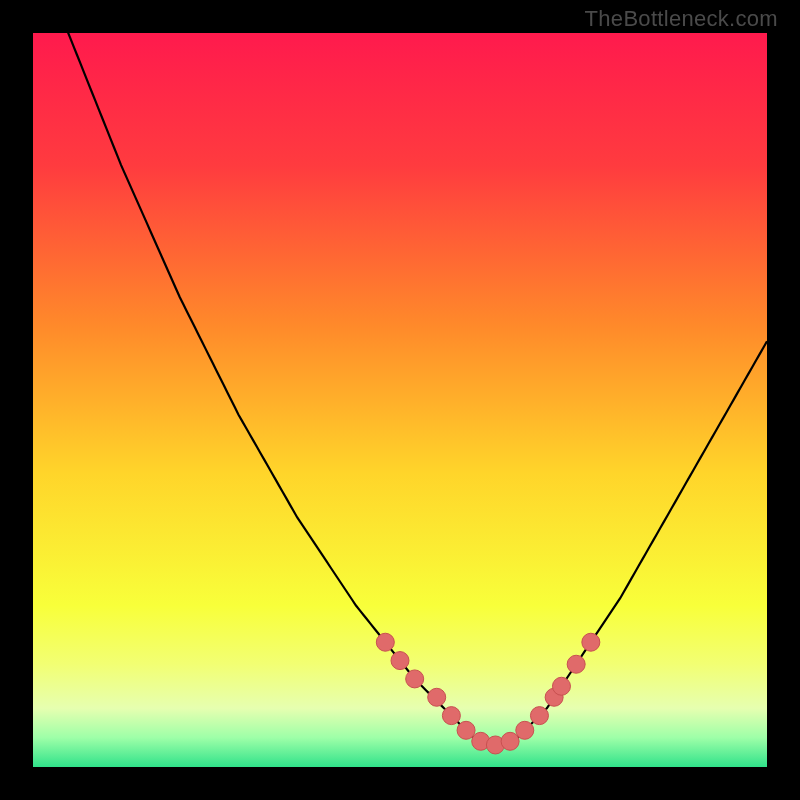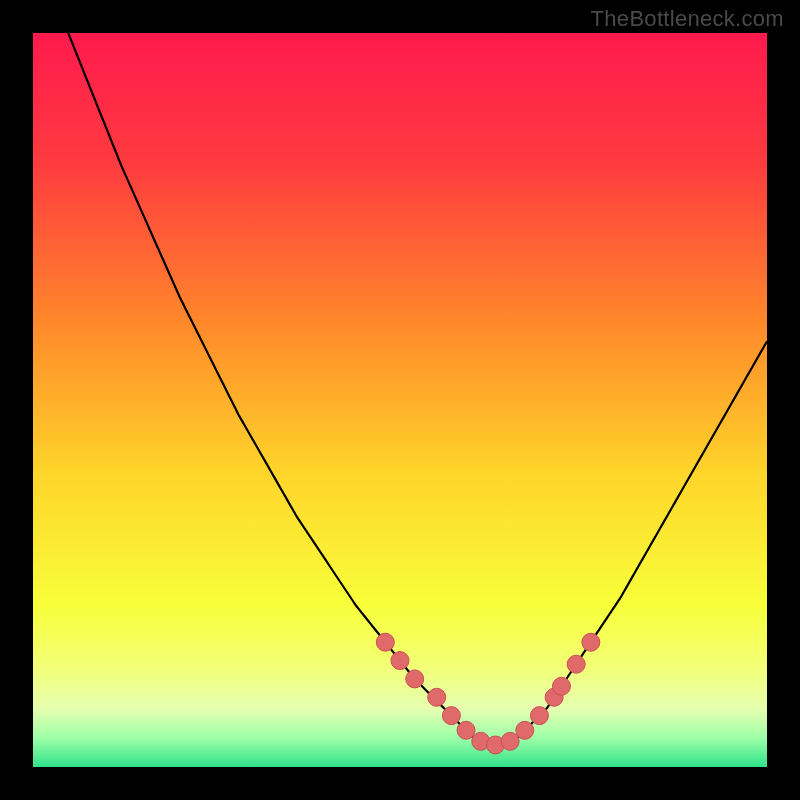--- a/index.html
+++ b/index.html
@@ -18,21 +18,21 @@
   }
   .stage svg {
     display: block;
     position: absolute;
     top: 0;
     left: 0;
   }
   .watermark {
     position: absolute;
     top: 6px;
-    right: 16px;
+    right: 22px;
     color: #4a4a4a;
     font-size: 22px;
     font-weight: 500;
     letter-spacing: 0.3px;
     user-select: none;
   }
 </style>
 </head>
 <body>
 

